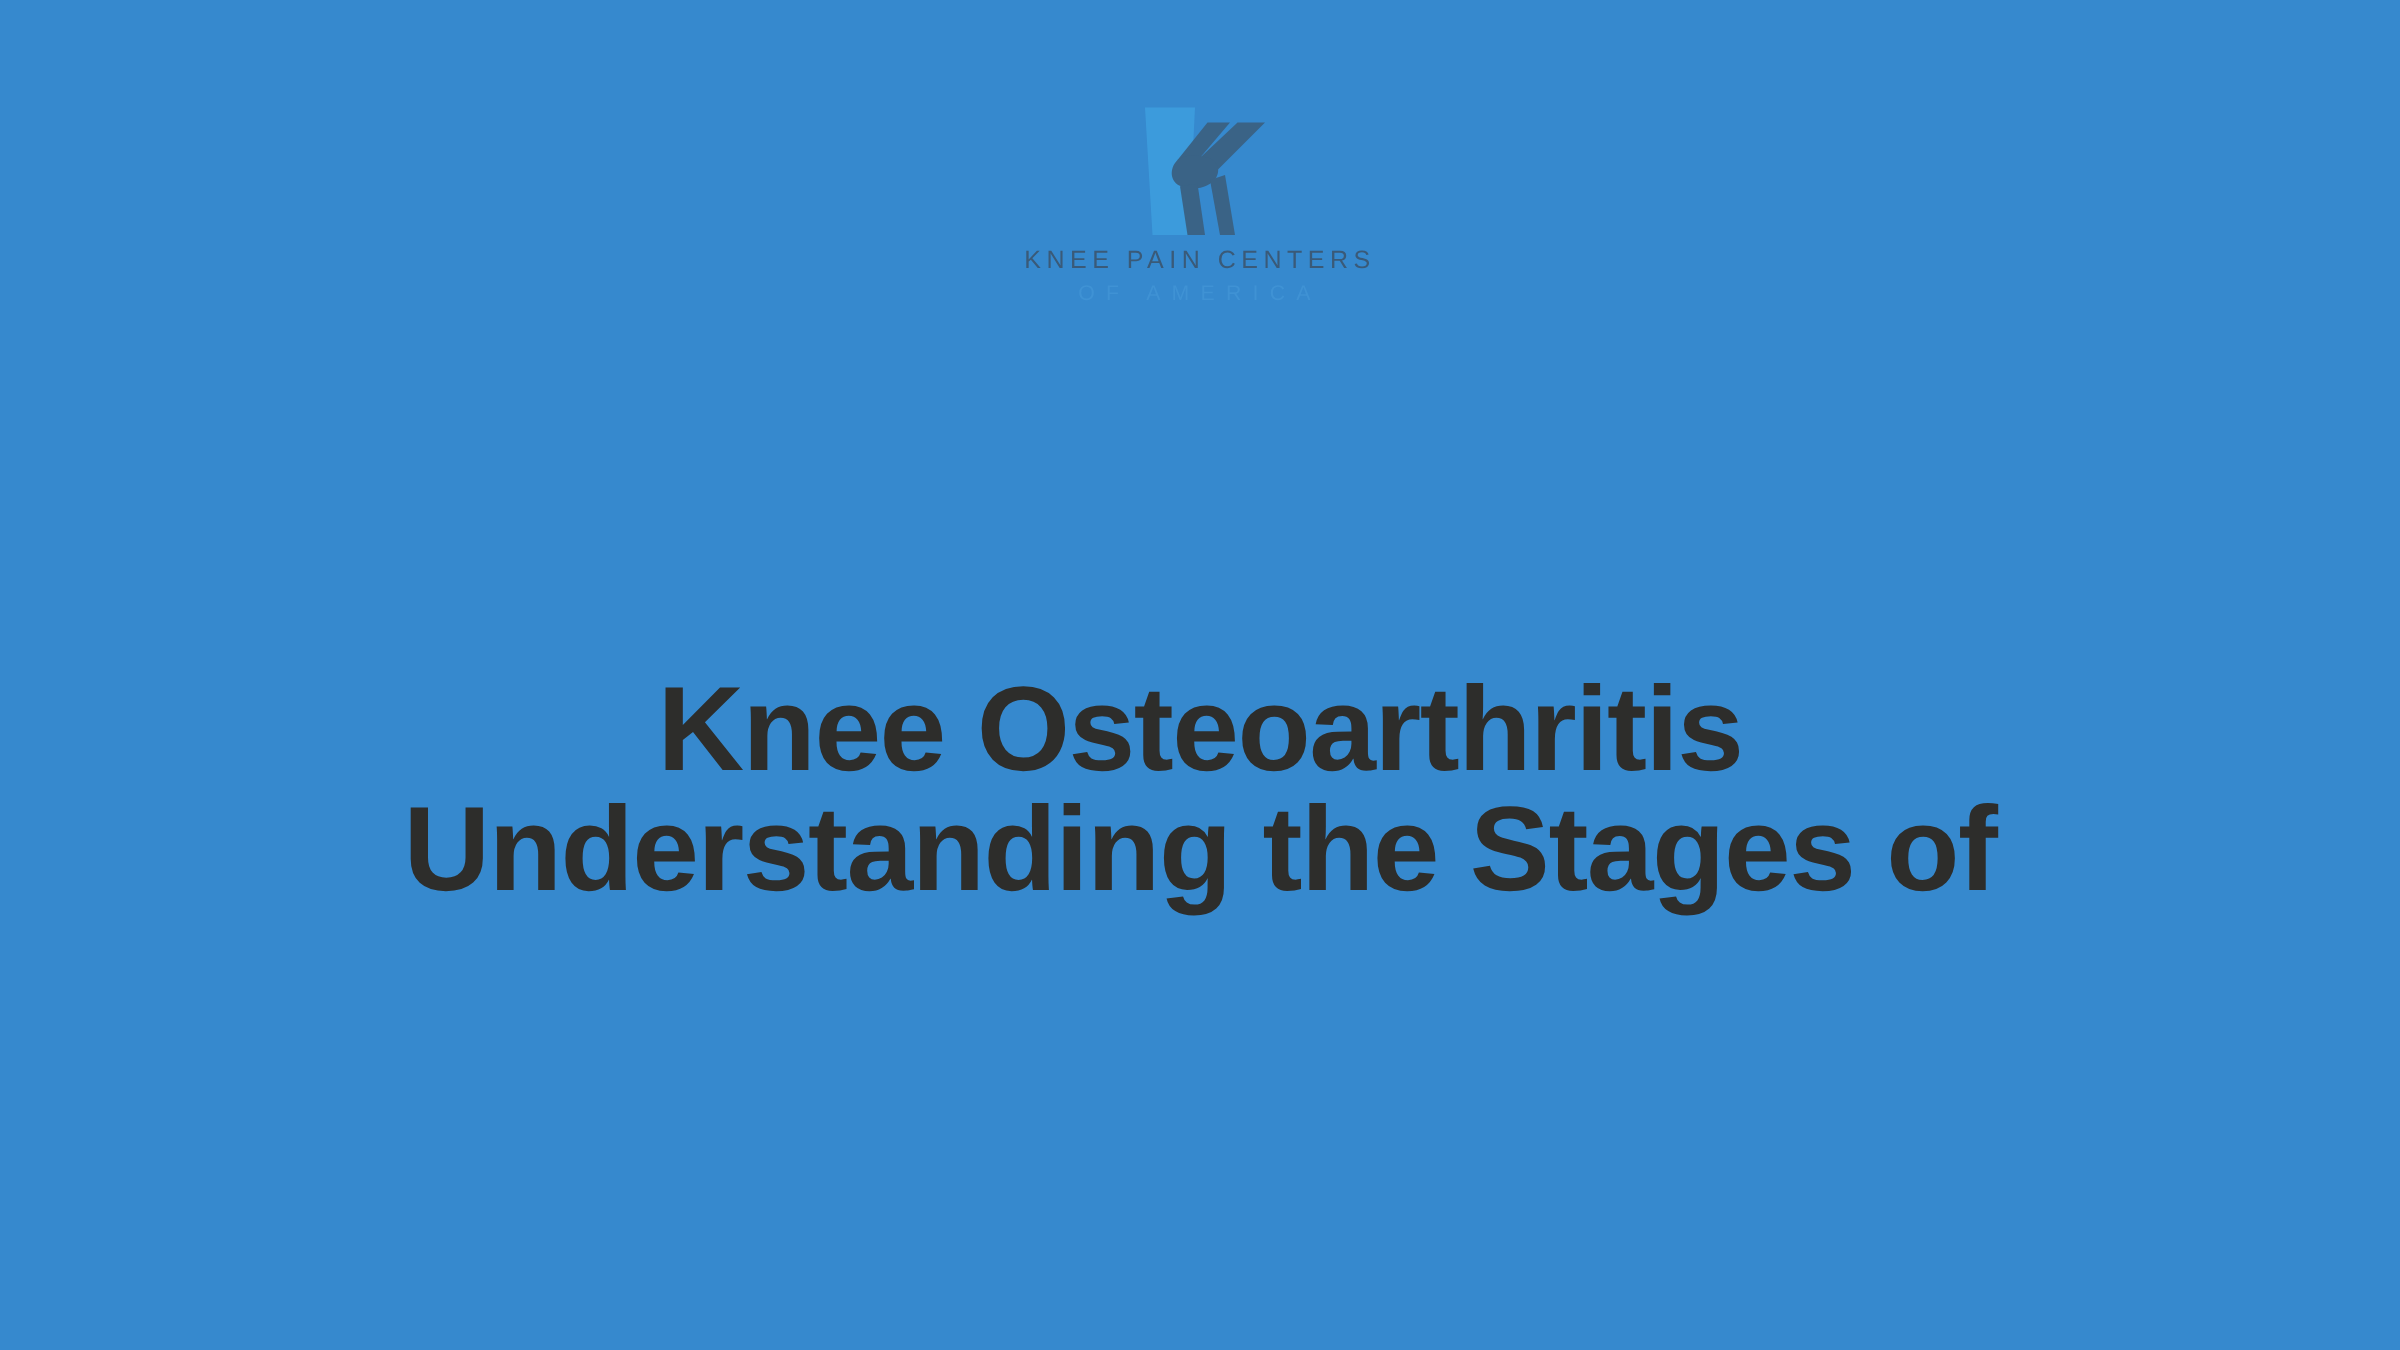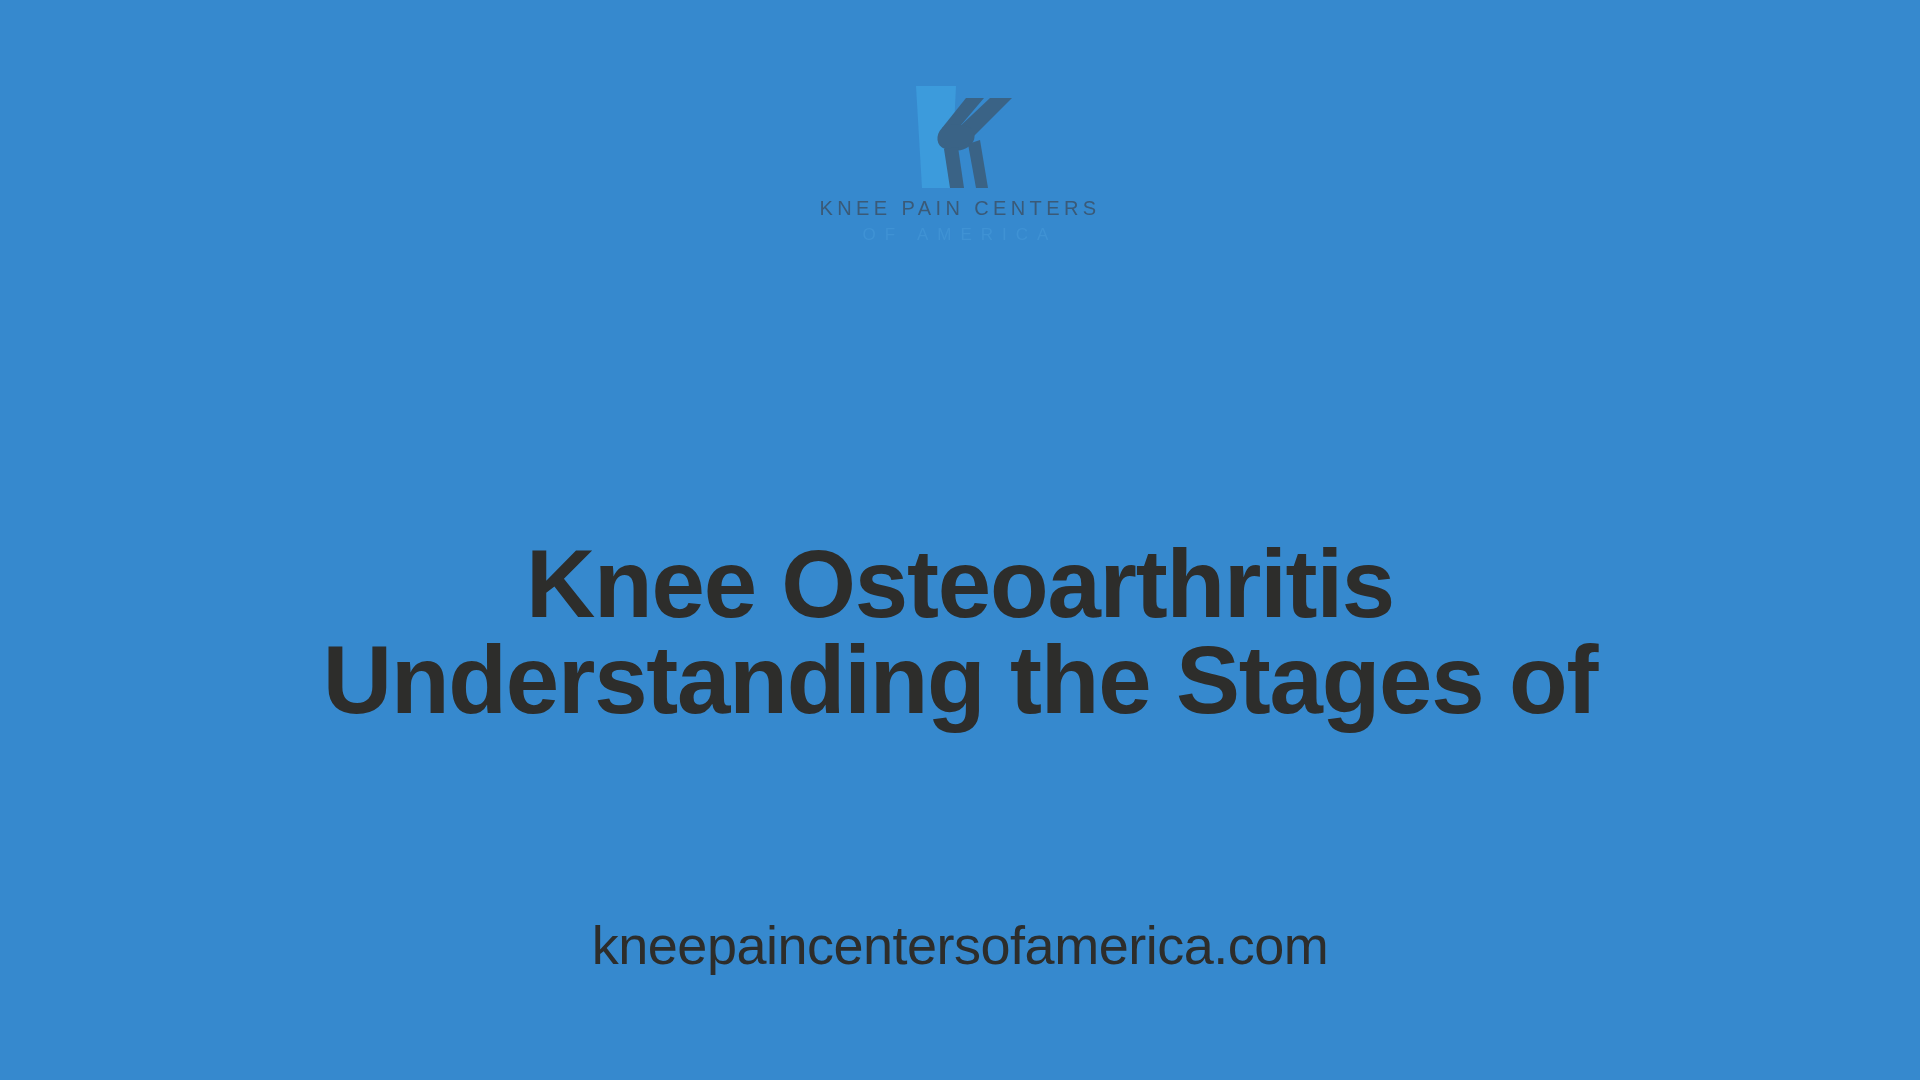--- a/index.html
+++ b/index.html
@@ -123,15 +123,14 @@
     <div class="logo-wordmark">KNEE PAIN CENTERS</div>
 
     <div class="logo-subwordmark">OF AMERICA</div>
   </div>
 
   <h1 class="headline">
     <span class="headline-line">Knee Osteoarthritis</span>
     <span class="headline-line">Understanding the Stages of</span>
   </h1>
 
-  <div class="site-url">kneepaincentersofamerica.com</div>
 
 </div>
 
 </body></html>

